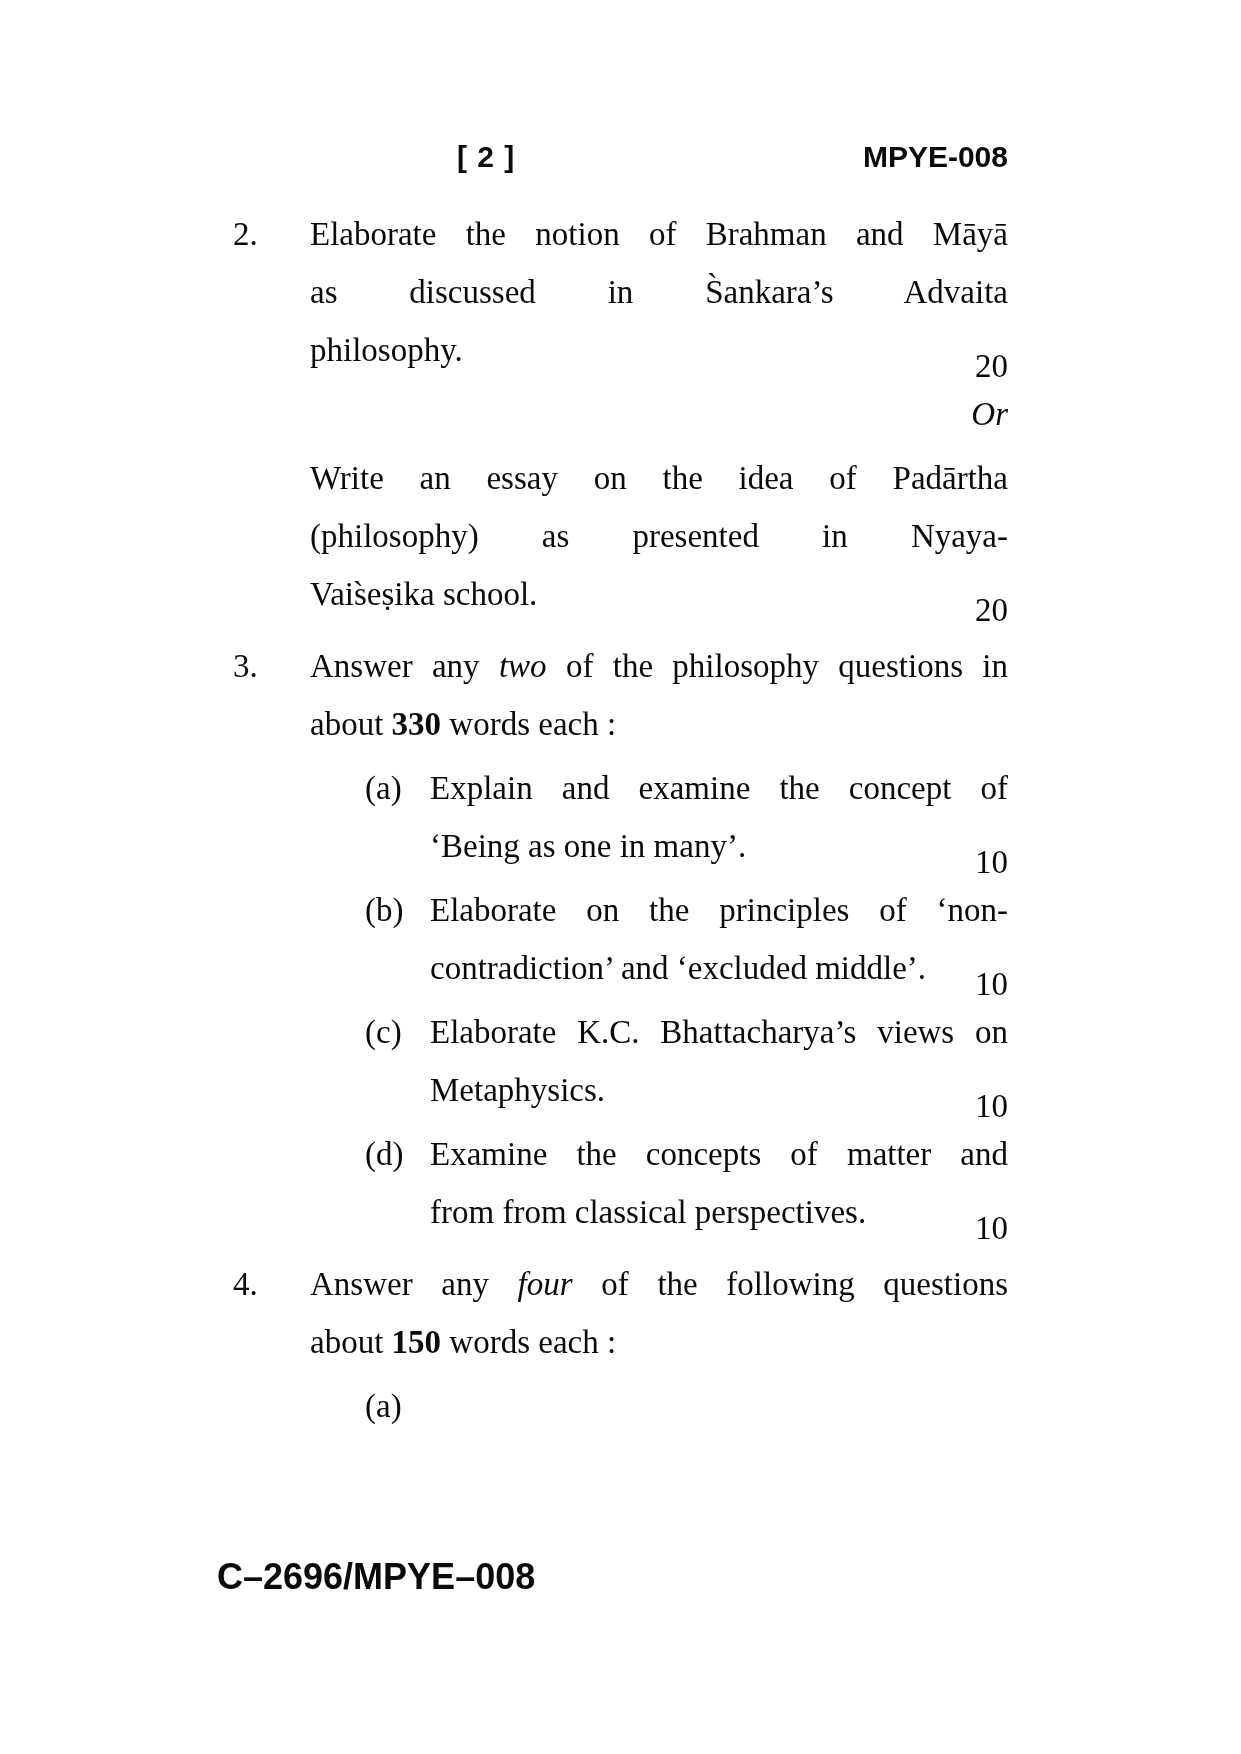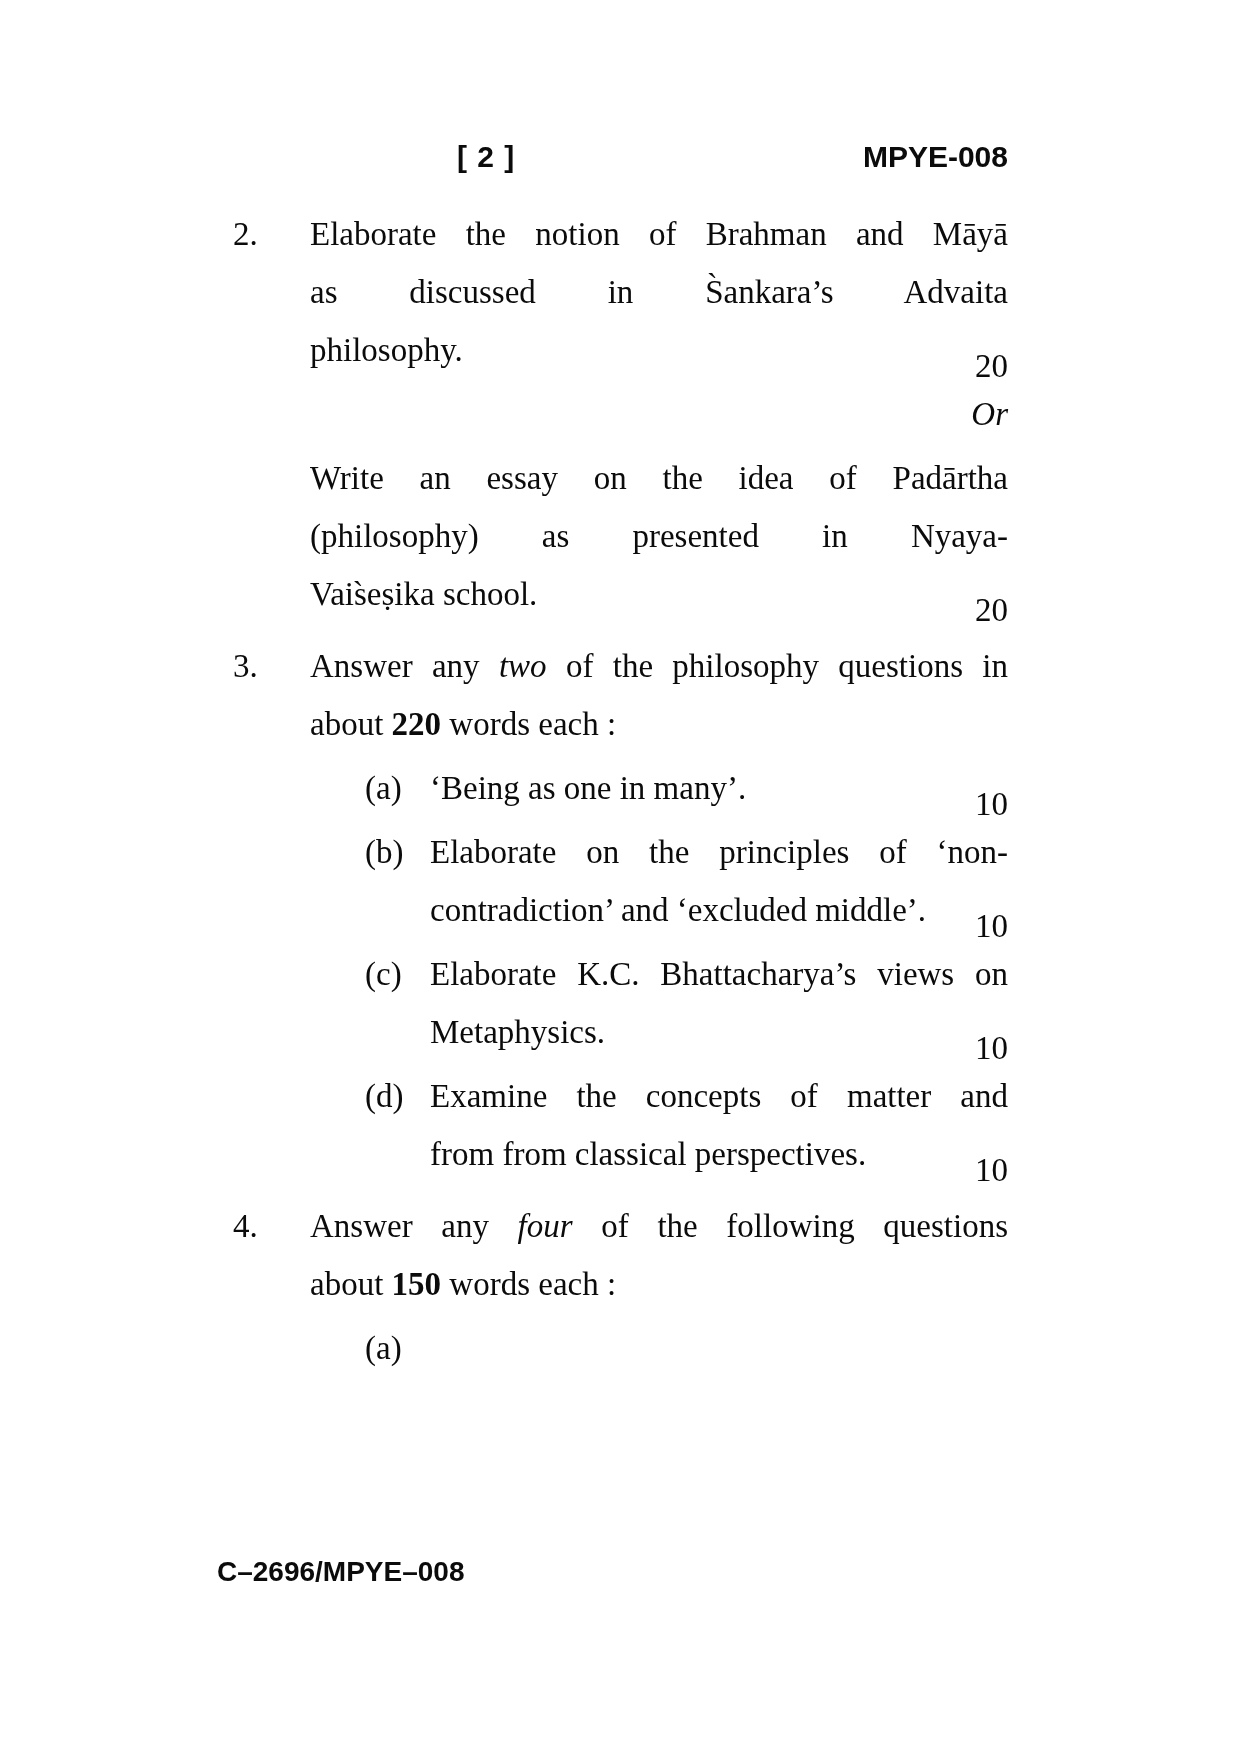--- a/index.html
+++ b/index.html
@@ -76,21 +76,21 @@
   .subbody { flex: 1; min-width: 0; }
   .mt-q { margin-top: 14px; }
   .b { font-weight: bold; }
   .it { font-style: italic; }
   .footer {
     position: absolute;
     left: 217px;
     top: 1556px;
     font-family: "Liberation Sans", sans-serif;
     font-weight: bold;
-    font-size: 28px;
+    font-size: 36px;
   }
 </style>
 </head>
 <body>
 
 <div class="page">
 
   <div class="header">
     <span class="page-num">[ 2 ]</span>
     <span class="paper-code">MPYE-008</span>
@@ -125,27 +125,28 @@
         </div>
       </div>
     </div>
 
     <div class="qrow mt-q">
       <div class="qnum">
         <div class="line">3.</div>
       </div>
       <div class="qbody">
         <div class="line just"><span>Answer any </span><span class="it">two</span><span> of the philosophy questions in</span></div>
-        <div class="line"><span class="nowrap"><span>about </span><span class="b">220</span><span> words each :</span></span></div>
+        <div class="line"><span class="nowrap"><span>about </span><span class="b">330</span><span> words each :</span></span></div>
 
         <div class="subrow">
           <div class="sublabel">
             <div class="line">(a)</div>
           </div>
           <div class="subbody">
+            <div class="line just">Explain and examine the concept of</div>
             <div class="line">
               <span class="nowrap">‘Being as one in many’.</span>
               <span class="marks">10</span>
             </div>
           </div>
         </div>
 
         <div class="subrow">
           <div class="sublabel">
             <div class="line">(b)</div>

